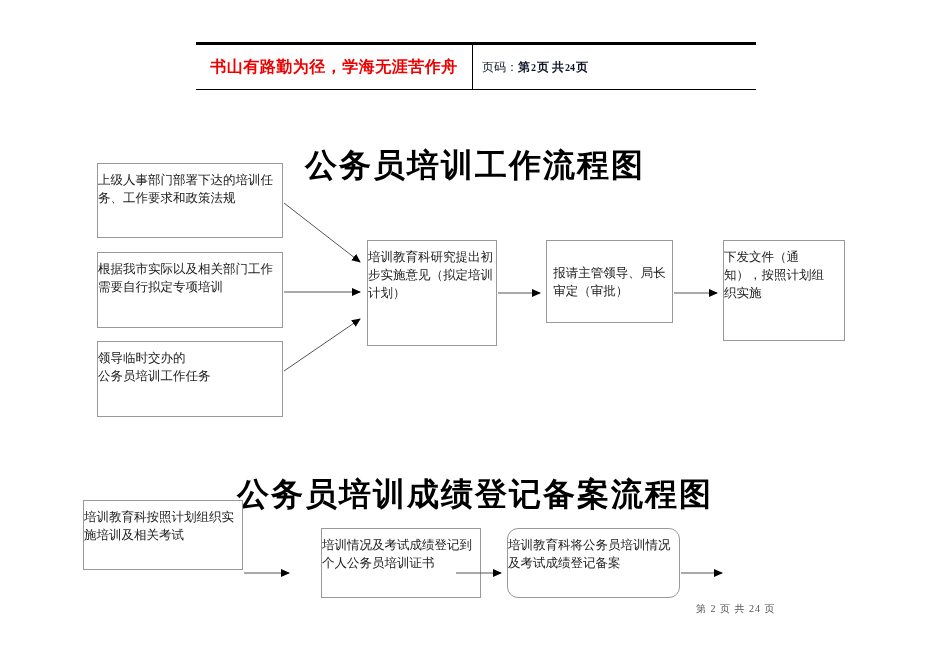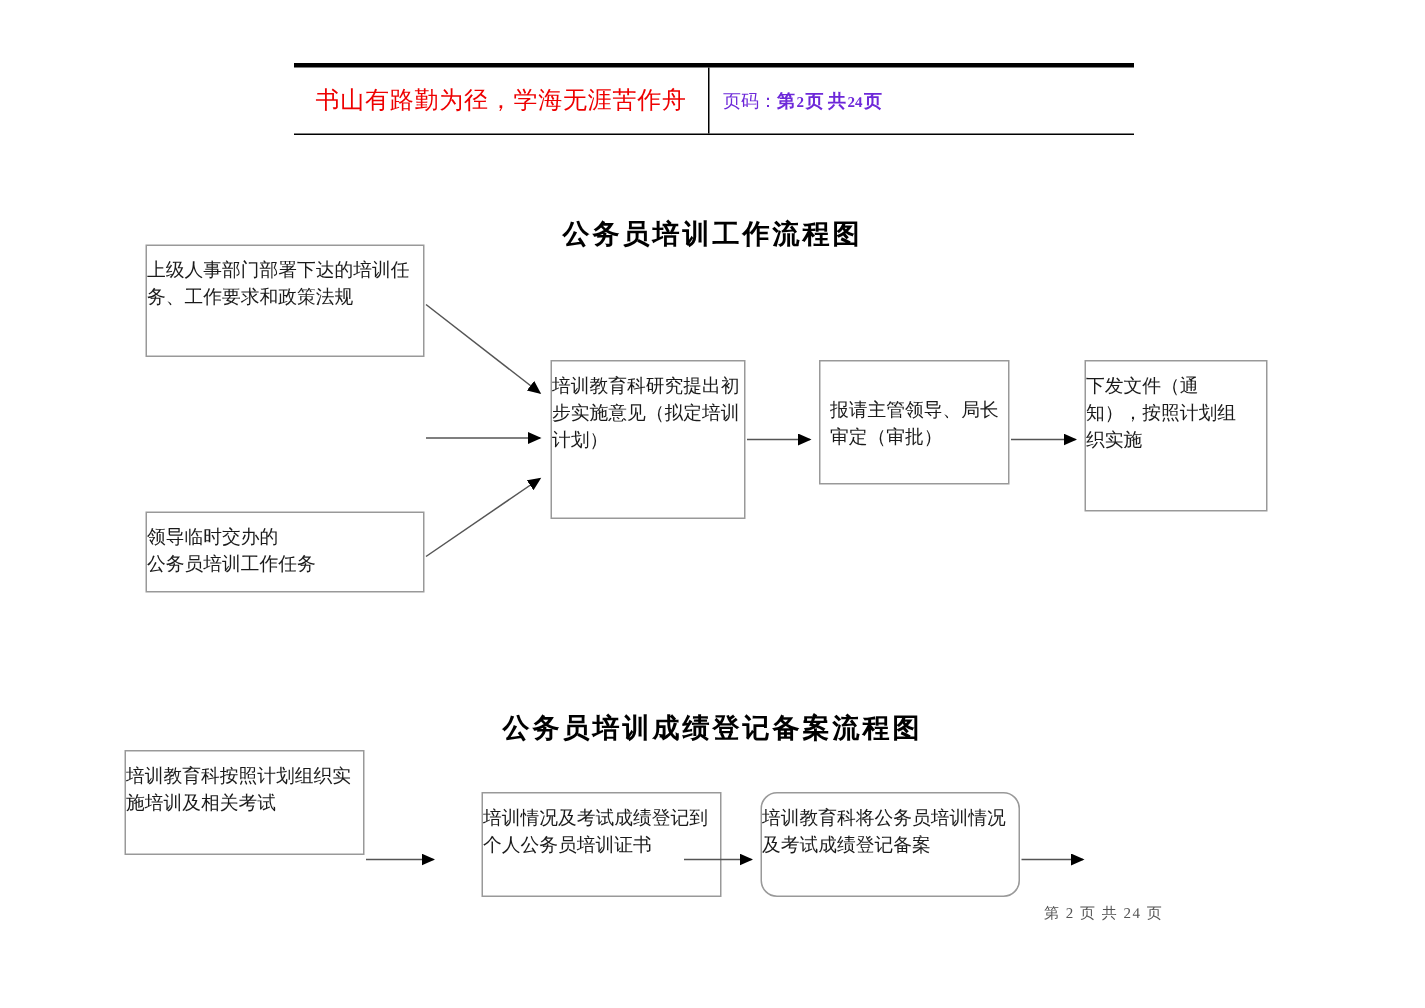--- a/index.html
+++ b/index.html
@@ -14,29 +14,29 @@
   .header-table {
     position:absolute; left:196px; top:42px; width:560px; height:48px;
     border-top:3px solid #000; border-bottom:1px solid #000;
     display:flex; align-items:stretch;
   }
   .hcell { display:flex; flex-direction:column; justify-content:center; }
   .hcell-left  { width:134px; border-right:1px solid #000; padding:3px 0 3px 6px;
                  font-size:12px; line-height:15px; color:#111; }
   .hcell-left b { font-weight:700; }
   .hcell-mid   { width:277px; border-right:1px solid #000; align-items:center;
-                 font-size:16px; font-weight:400; letter-spacing:.5px; }
-  .hcell-right { flex:1; padding-left:9px; font-size:12px; color:#6d28d9; }
+                 font-size:16px; font-weight:700; letter-spacing:.5px; }
+  .hcell-right { flex:1; padding-left:9px; font-size:12px; color:#0f172a; }
   .hcell-right .num { font-size:10px; padding:0 1px; }
   .hcell-right .seg { font-weight:600; }
 
   
   .flow-title {
     position:absolute; left:0; width:950px; text-align:center;
-    font-size:18px; font-weight:900; letter-spacing:2px; color:#000;
+    font-size:32px; font-weight:900; letter-spacing:2px; color:#000;
   }
   .t1 { top:144px; }
   .t2 { top:473px; }
 
   
   .fbox {
     position:absolute; border:1px solid #999; background:#fff;
     font-size:12.5px; line-height:18px; color:#1a1a1a;
     text-align:left; white-space:pre-line; padding-top:7px;
   }
@@ -60,21 +60,23 @@
     <div class="hcell hcell-mid" style="color: rgb(238, 0, 0);">书山有路勤为径，学海无涯苦作舟</div>
     <div class="hcell hcell-right">
       <div><span>页码：</span><span class="seg">第</span><span class="num seg">2</span><span class="seg">页 共</span><span class="num seg">24</span><span class="seg">页</span></div>
     </div>
   </div>
 
   <div class="flow-title t1">公务员培训工作流程图</div>
 
   <div class="fbox" style="left:97px;  top:163px; width:186px; height:75px;">上级人事部门部署下达的培训任
 务、工作要求和政策法规</div>
-  <div class="fbox" style="left:97px;  top:341px; width:186px; height:54px;">领导临时交办的
+  <div class="fbox" style="left:97px;  top:252px; width:186px; height:76px;">根据我市实际以及相关部门工作
+需要自行拟定专项培训</div>
+  <div class="fbox" style="left:97px;  top:341px; width:186px; height:76px;">领导临时交办的
 公务员培训工作任务</div>
   <div class="fbox" style="left:367px; top:240px; width:130px; height:106px;">培训教育科研究提出初
 步实施意见（拟定培训
 计划）</div>
   <div class="fbox vcenter" style="left:546px; top:240px; width:127px; height:83px;">报请主管领导、局长
 审定（审批）</div>
   <div class="fbox" style="left:723px; top:240px; width:122px; height:101px;">下发文件（通
 知），按照计划组
 织实施</div>
 

